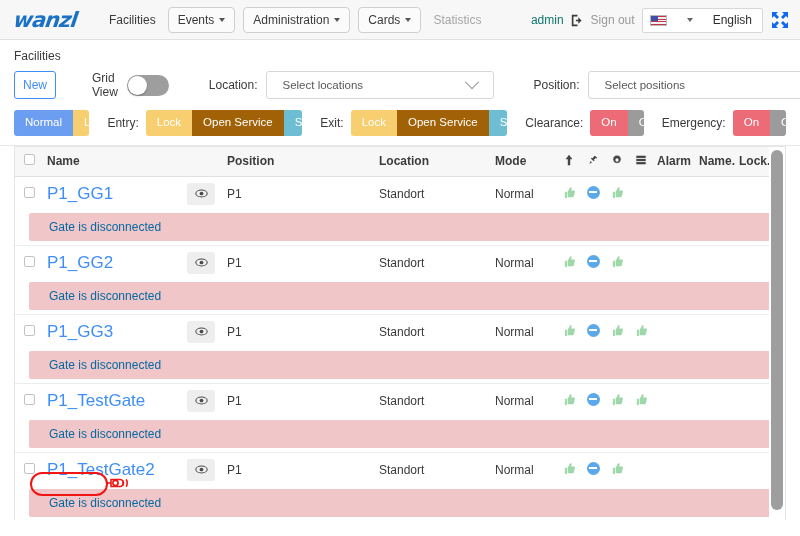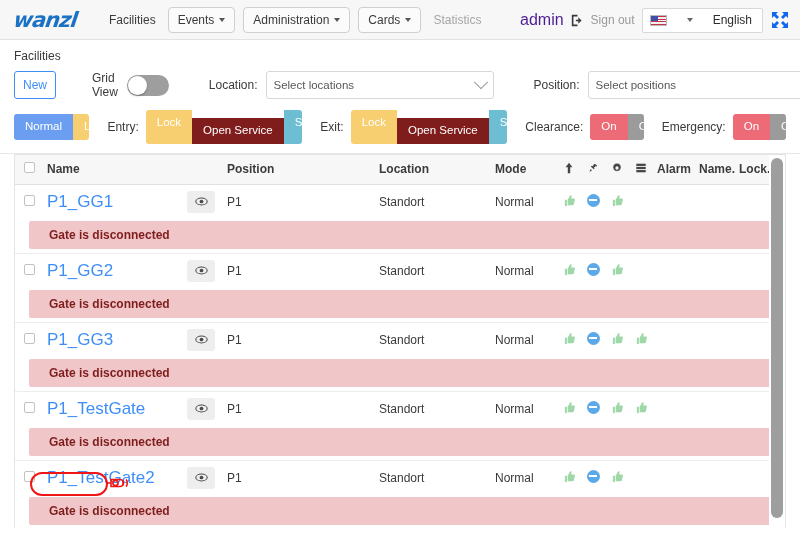--- a/index.html
+++ b/index.html
@@ -62,21 +62,21 @@
     vertical-align: middle;
   }
   .nav-right {
     position: absolute;
     right: 10px;
     top: 0; height: 40px;
     display: flex;
     align-items: center;
     gap: 7px;
   }
-  .link-blue { color: #4c1d95; cursor: pointer; font-size: 16px; }
+  .link-blue { color: #0f766e; cursor: pointer; font-size: 12px; }
   .signout-ico { width: 13px; height: 13px; display: inline-block; }
   .muted-txt { color: #9a9a9a; font-size: 12px; cursor: pointer; }
   .lang-box {
     display: flex; align-items: center;
     background: #ffffff;
     border: 1px solid #d8d8d8;
     border-radius: 2px;
     height: 25px;
     padding: 0 10px 0 7px;
     gap: 20px;
@@ -159,21 +159,21 @@
   }
   .select-box {
     flex: none;
     height: 28px;
     background: #ffffff;
     border: 1px solid #d7d7d7;
     border-radius: 3px;
     display: flex;
     align-items: center;
     justify-content: space-between;
-    padding: 0 7px;
+    padding: 0 16px;
     font-size: 11.5px;
     color: #585858;
     cursor: pointer;
   }
   #location-select { width: 228px; }
   #position-select { width: 232px; }
   .chev {
     width: 10px; height: 10px;
     border-right: 1.4px solid #9a9a9a;
     border-bottom: 1.4px solid #9a9a9a;
@@ -191,21 +191,21 @@
   .abtn {
     font-size: 11.5px;
     color: #ffffff;
     padding: 5px 11px;
     cursor: pointer;
     white-space: nowrap;
     line-height: 1.35;
   }
   .c-blue   { background: #6b9ef0; }
   .c-amber  { background: #f8cf70; }
-  .c-green  { background: #7f1d1d; margin-top: 8px; }
+  .c-green  { background: #a16207; }
   .c-teal   { background: #6dbed2; }
   .c-red    { background: #ed6b77; }
   .c-gray   { background: #9b9b9b; }
   .grp-label {
     font-size: 12px;
     color: #3a3a3a;
     margin: 0 7px 0 18px;
     white-space: nowrap;
   }
 
@@ -289,22 +289,22 @@
     width: 8px; height: 1.8px;
     background: #ffffff;
   }
   tr.alert-row td {
     padding: 0 0 0 0;
     background: #ffffff;
     border: none;
   }
   .alert-bar {
     background: #f0c6c9;
-    color: #7f1d1d;
-    font-weight: bold;
+    color: #0369a1;
+    font-weight: normal;
     font-size: 12px;
     padding: 7px 0 7px 20px;
     margin: 2px 22px 4px 14px;
     border-radius: 2px;
   }
 
   
   .scrollbar-track {
     position: absolute;
     top: 0; right: 0;

